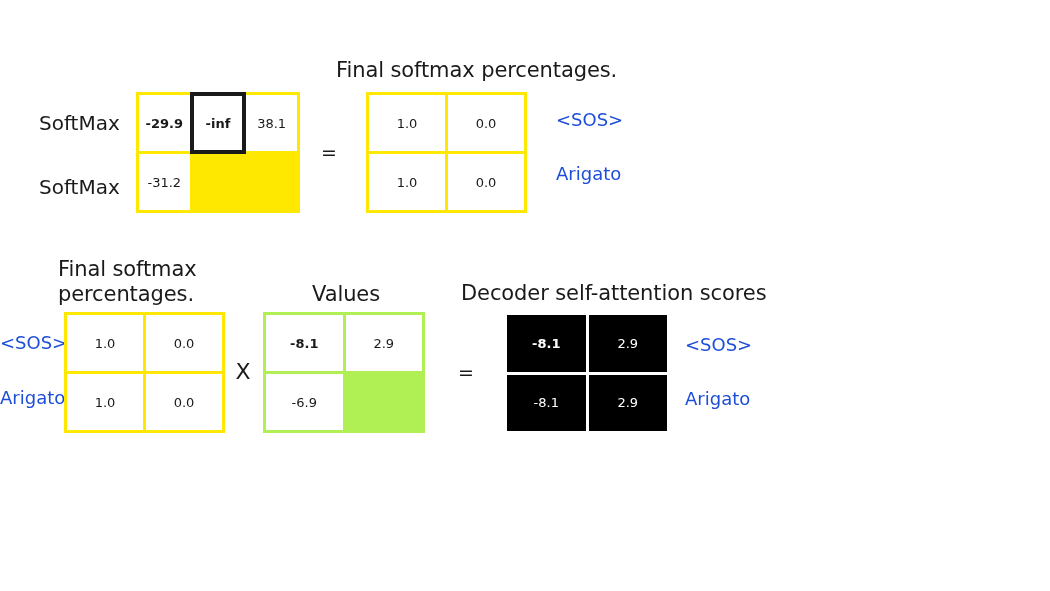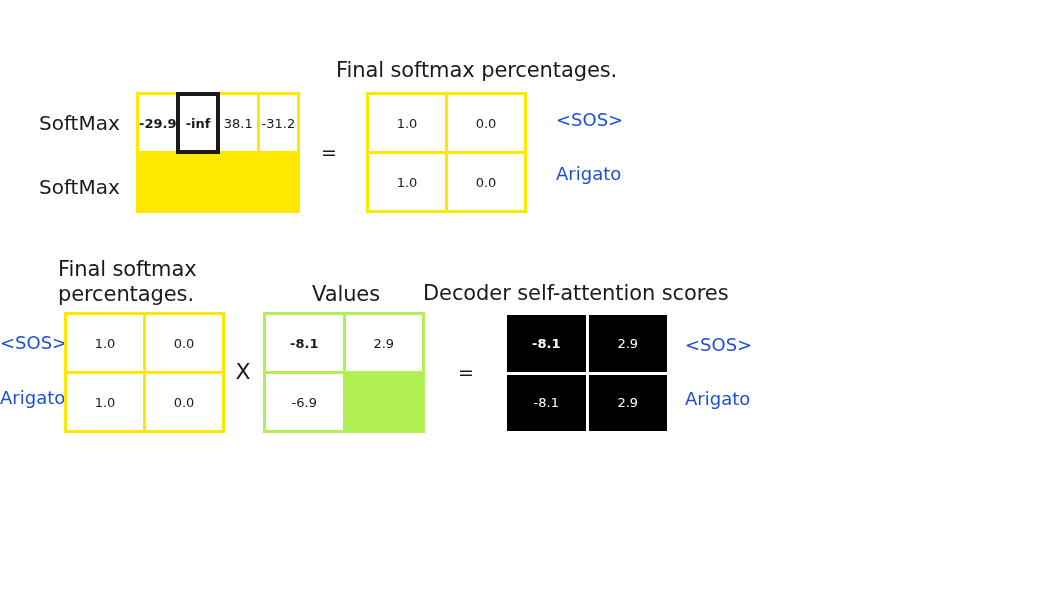--- a/index.html
+++ b/index.html
@@ -101,21 +101,21 @@
 </head>
 <body>
 
 <div class="abs title" style="left:336px; top:58px; width:300px;">Final softmax percentages.</div>
 
 <div class="abs sidelabel" style="left:39px; top:112px; width:110px;">SoftMax</div>
 
 <div class="abs sidelabel" style="left:39px; top:176px; width:110px;">SoftMax</div>
 
 <div class="abs matrix yellow" style="left:136px; top:92px; width:164px; height:121px;
-            grid-template-columns:1fr 1fr 1fr 1fr; grid-template-rows:1fr 1fr;">
+            grid-template-columns:1fr 1fr 1fr; grid-template-rows:1fr 1fr;">
   <div class="cell bold">-29.9</div>
   <div class="cell bold outlined">-inf</div>
   <div class="cell">38.1</div>
   <div class="cell">-31.2</div>
 </div>
 
 <div class="abs op" style="left:318px; top:141px; width:22px;">=</div>
 
 <div class="abs matrix yellow" style="left:366px; top:92px; width:161px; height:121px;
             grid-template-columns:1fr 1fr; grid-template-rows:1fr 1fr;">
@@ -150,21 +150,21 @@
 
 <div class="abs matrix green" style="left:263px; top:312px; width:162px; height:121px;
             grid-template-columns:1fr 1fr; grid-template-rows:1fr 1fr;">
   <div class="cell bold">-8.1</div>
   <div class="cell">2.9</div>
   <div class="cell">-6.9</div>
 </div>
 
 <div class="abs op" style="left:455px; top:361px; width:22px;">=</div>
 
-<div class="abs title" style="left:423px; top:281px; width:320px;">Decoder self-attention scores</div>
+<div class="abs title" style="left:461px; top:281px; width:320px;">Decoder self-attention scores</div>
 
 <div class="abs matrix black" style="left:507px; top:315px; width:160px; height:116px;
             grid-template-columns:1fr 1fr; grid-template-rows:1fr 1fr;">
   <div class="cell bold">-8.1</div>
   <div class="cell">2.9</div>
   <div class="cell">-8.1</div>
   <div class="cell">2.9</div>
 </div>
 
 <div class="abs token" style="left:685px; top:337px; width:90px;">&lt;SOS&gt;</div>

